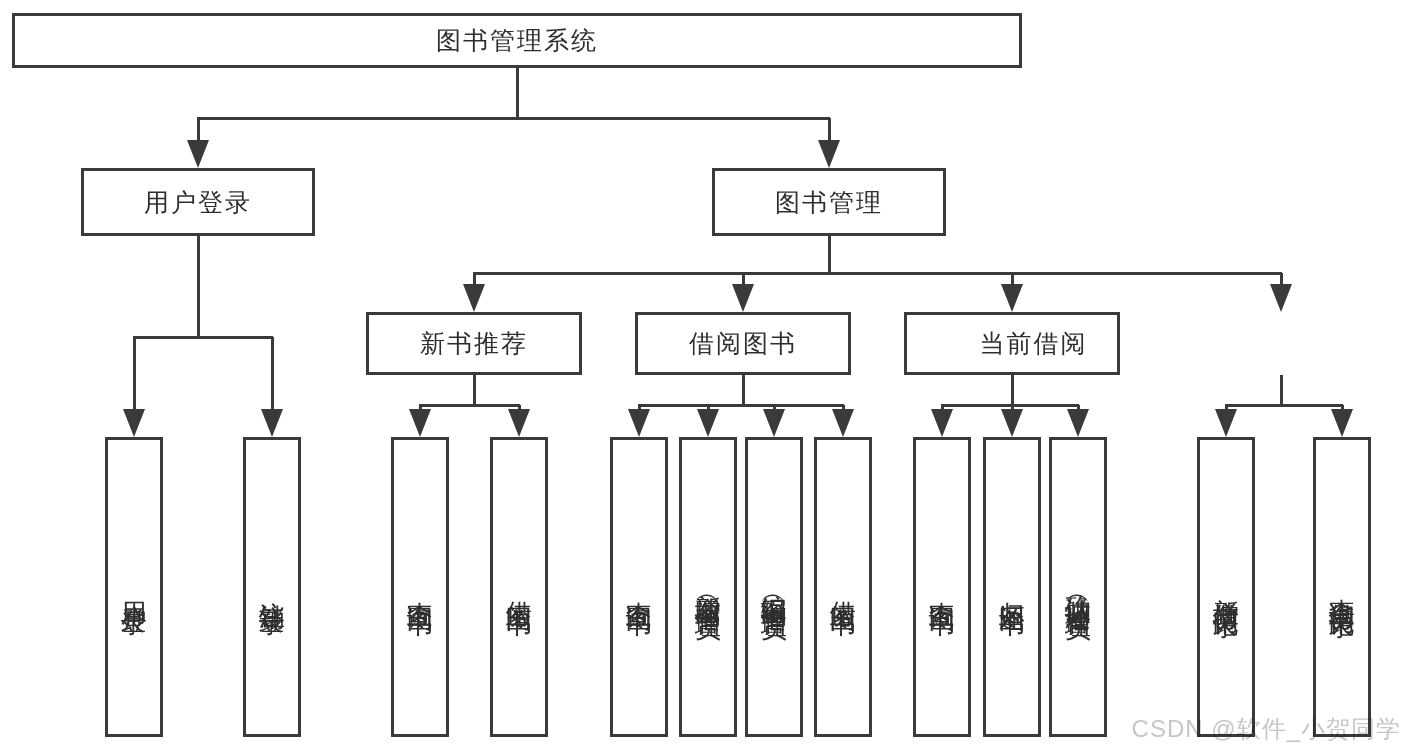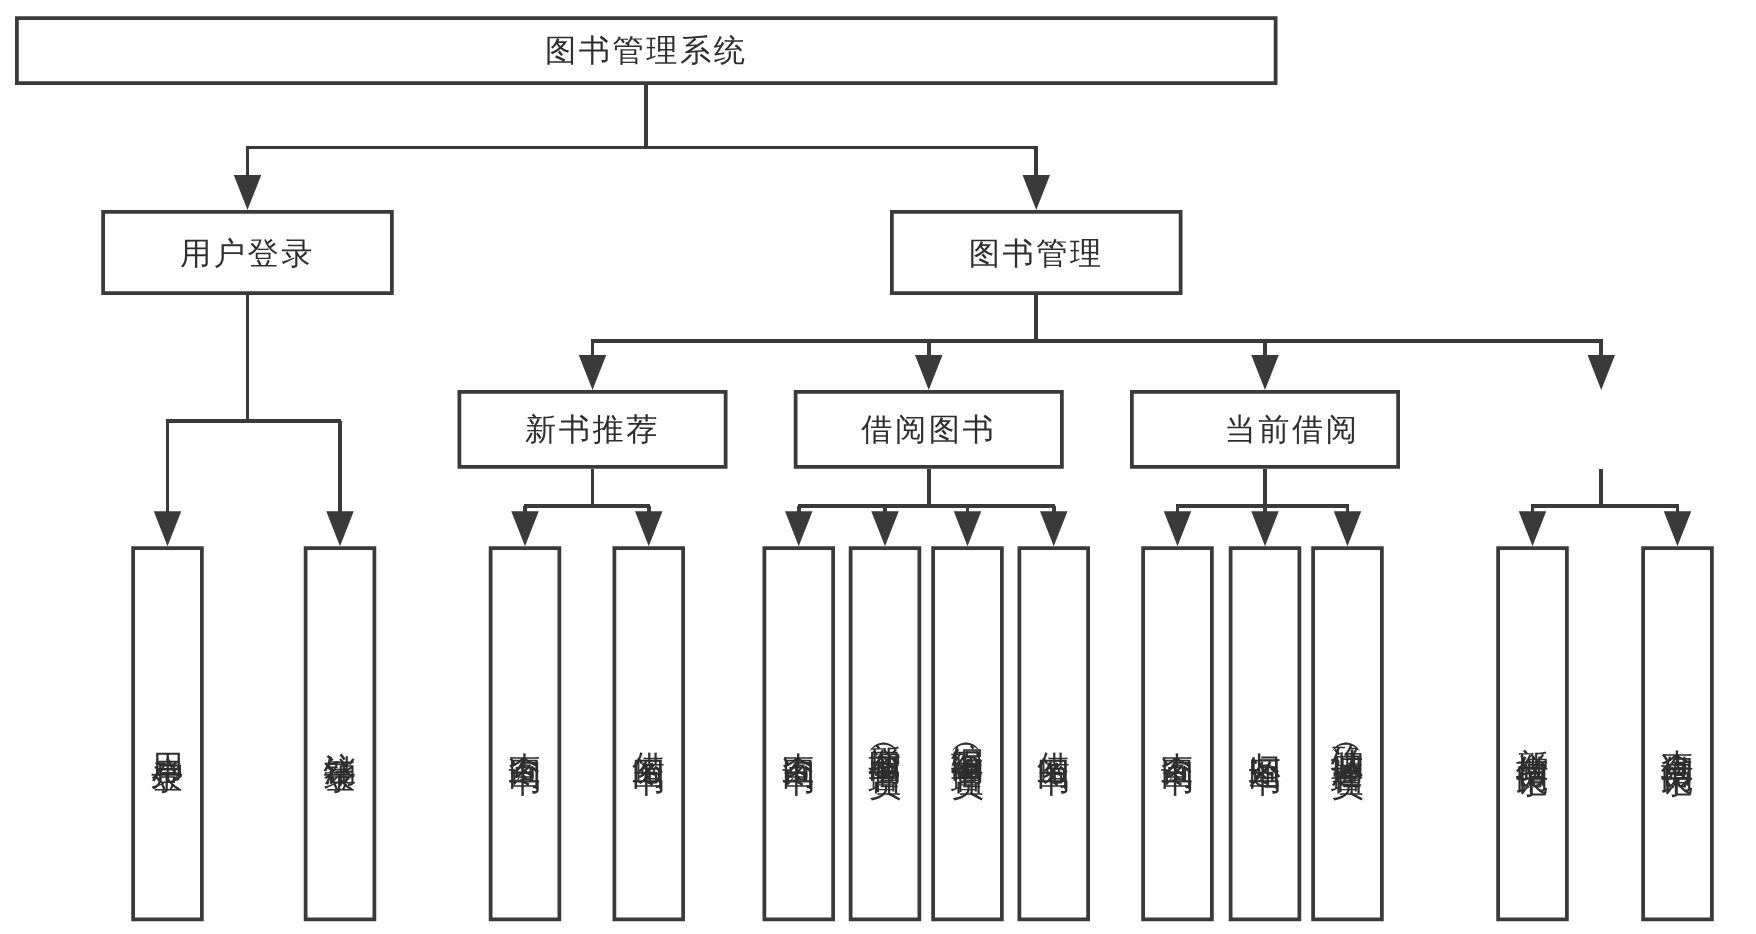--- a/index.html
+++ b/index.html
@@ -133,13 +133,14 @@
   <div class="box leaf pos-l11">
     <span class="vlabel">确认归还（管理员）</span>
   </div>
   <div class="box leaf pos-l12">
     <span class="vlabel">新增借阅记录</span>
   </div>
   <div class="box leaf pos-l13">
     <span class="vlabel">查询借阅记录</span>
   </div>
 
+  <div class="watermark">CSDN @软件_小贺同学</div>
 </div>
 
 </body></html>

